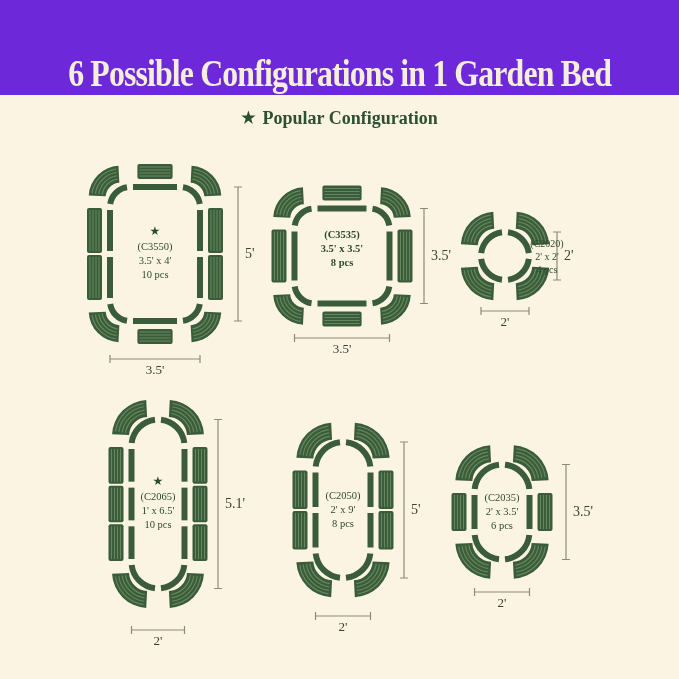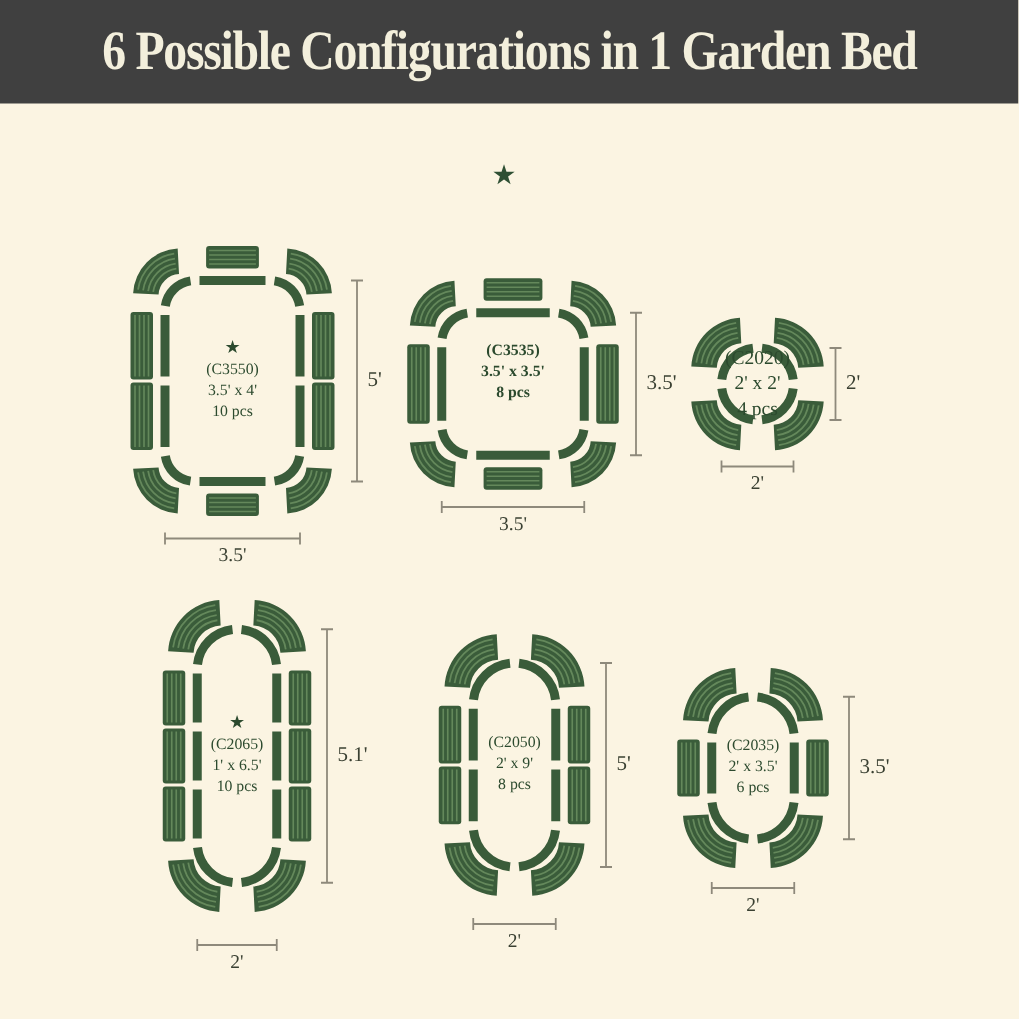--- a/index.html
+++ b/index.html
@@ -2,60 +2,61 @@
 <html><head>
 <meta charset="utf-8">
 <style>
   html,body{margin:0;padding:0;}
   body{
     width:679px;height:679px;position:relative;overflow:hidden;
     background:#fbf4e2;
     font-family:"Liberation Serif","DejaVu Serif",serif;
   }
   .header{
-    position:absolute;left:0;top:0;width:679px;height:69px;
-    background:#404040;display:flex;align-items:center;justify-content:center;
+    position:absolute;left:0;top:0;width:679px;height:95px;
+    background:#6d28d9;display:flex;align-items:flex-end;justify-content:center;
   }
   .header h1{
     margin:0;color:#f3efdc;font-size:37px;font-weight:700;letter-spacing:-1px;
     white-space:nowrap;transform:scaleX(.86);
   }
   .legend{
     position:absolute;left:0;top:105px;width:679px;height:26px;
     display:flex;align-items:center;justify-content:center;
     color:#2e4f33;font-size:18px;font-weight:600;
   }
   .legend .star{font-size:16px;margin-right:7px;line-height:1;}
   .config{position:absolute;}
   .config svg{position:absolute;left:0;top:0;display:block;}
   .center-label{
     position:absolute;transform:translate(-50%,-50%);
     text-align:center;color:#2c4a2e;font-size:10.5px;line-height:1.35;
     white-space:nowrap;
   }
-  .config.small .center-label{font-size:13px;line-height:1.3;}
+  .config.small .center-label{font-size:10px;line-height:1.3;margin-left:42px;}
   .center-label .cfg-star{display:block;font-size:12px;line-height:1;margin-bottom:3px;}
   .dim-v-label{
     position:absolute;transform:translateY(-50%);
     color:#3a4032;font-size:14px;white-space:nowrap;
   }
   .dim-h-label{
     position:absolute;transform:translateX(-50%);
     color:#3a4032;font-size:13px;white-space:nowrap;
   }
 </style>
 </head>
 <body>
 
 <div class="header">
   <h1>6 Possible Configurations in 1 Garden Bed</h1>
 </div>
 
 <div class="legend">
   <span class="star">★</span>
+  <span>Popular Configuration</span>
 </div>
 
 <div class="config" style="left: 60px; top: 155px; width: 200px; height: 230px;">
   <svg width="200" height="230" viewBox="0 0 200 230">
       <path d="M 50.224611465949195 49.011018847946325 A 20 20 0 0 1 67.0110188479463 32.2246114659492" stroke="#3a5c3a" stroke-width="6" fill="none"></path>
       <path d="M 122.98898115205367 32.224611465949195 A 20 20 0 0 1 139.7753885340508 49.01101884794632" stroke="#3a5c3a" stroke-width="6" fill="none"></path>
       <path d="M 139.7753885340508 148.98898115205367 A 20 20 0 0 1 122.98898115205368 165.7753885340508" stroke="#3a5c3a" stroke-width="6" fill="none"></path>
       <path d="M 67.01101884794633 165.7753885340508 A 20 20 0 0 1 50.2246114659492 148.98898115205367" stroke="#3a5c3a" stroke-width="6" fill="none"></path>
       <path d="M 73 32 L 117 32" stroke="#3a5c3a" stroke-width="6" fill="none"></path>
       <path d="M 73 166 L 117 166" stroke="#3a5c3a" stroke-width="6" fill="none"></path>

